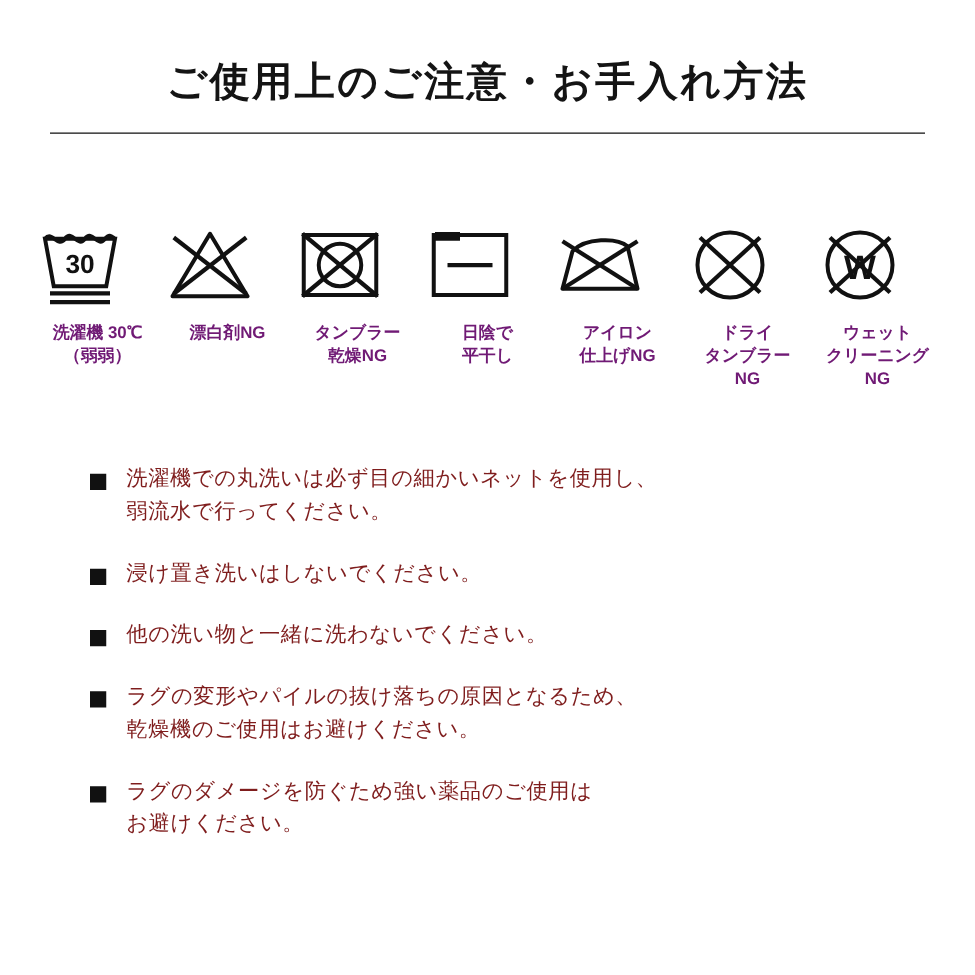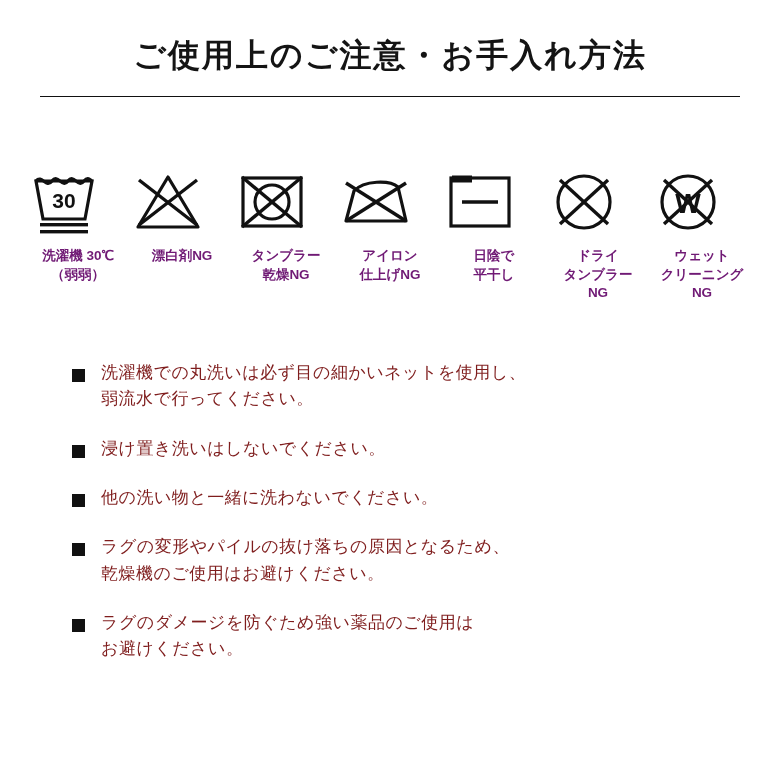--- a/index.html
+++ b/index.html
@@ -16,21 +16,21 @@
   }
   .page {
     position: relative;
     width: 780px;
     height: 780px;
     box-sizing: border-box;
   }
 
   
   .header {
-    padding: 36px 0 22px 0;
+    padding: 46px 0 22px 0;
     text-align: center;
   }
   .header-title {
     font-size: 32px;
     font-weight: bold;
     letter-spacing: 2px;
     color: #141414;
     line-height: 1.2;
   }
   .header-rule {
@@ -143,39 +143,39 @@
           <line x1="68" y1="10" x2="8" y2="60" stroke="#111" stroke-width="3.4"></line>
         </svg>
       </div>
       <div class="symbol-caption">タンブラー
 乾燥NG</div>
     </div>
 
     <div class="symbol-cell">
       <div class="symbol-art">
         <svg width="76" height="70" viewBox="0 0 76 70" aria-hidden="true">
+          <rect x="9" y="11" width="58" height="48" fill="none" stroke="#111" stroke-width="3.2"></rect>
+          <line x1="20" y1="35" x2="56" y2="35" stroke="#111" stroke-width="3.4"></line>
+          <line x1="10" y1="12" x2="30" y2="12" stroke="#111" stroke-width="7"></line>
+        </svg>
+      </div>
+      <div class="symbol-caption">日陰で
+平干し</div>
+    </div>
+
+    <div class="symbol-cell">
+      <div class="symbol-art">
+        <svg width="76" height="70" viewBox="0 0 76 70" aria-hidden="true">
           <path d="M8 54 L68 54 L60 20 C52 13, 26 13, 16 24 Z" fill="none" stroke="#111" stroke-width="3.2" stroke-linejoin="round"></path>
           <line x1="8" y1="16" x2="68" y2="54" stroke="#111" stroke-width="3.4"></line>
           <line x1="68" y1="16" x2="8" y2="54" stroke="#111" stroke-width="3.4"></line>
         </svg>
       </div>
       <div class="symbol-caption">アイロン
 仕上げNG</div>
-    </div>
-
-    <div class="symbol-cell">
-      <div class="symbol-art">
-        <svg width="76" height="70" viewBox="0 0 76 70" aria-hidden="true">
-          <rect x="9" y="11" width="58" height="48" fill="none" stroke="#111" stroke-width="3.2"></rect>
-          <line x1="20" y1="35" x2="56" y2="35" stroke="#111" stroke-width="3.4"></line>
-          <line x1="10" y1="12" x2="30" y2="12" stroke="#111" stroke-width="7"></line>
-        </svg>
-      </div>
-      <div class="symbol-caption">日陰で
-平干し</div>
     </div>
 
     <div class="symbol-cell">
       <div class="symbol-art">
         <svg width="76" height="70" viewBox="0 0 76 70" aria-hidden="true">
           <circle cx="38" cy="35" r="26" fill="none" stroke="#111" stroke-width="3.2"></circle>
           <line x1="14" y1="13" x2="62" y2="57" stroke="#111" stroke-width="3.4"></line>
           <line x1="62" y1="13" x2="14" y2="57" stroke="#111" stroke-width="3.4"></line>
         </svg>
       </div>

